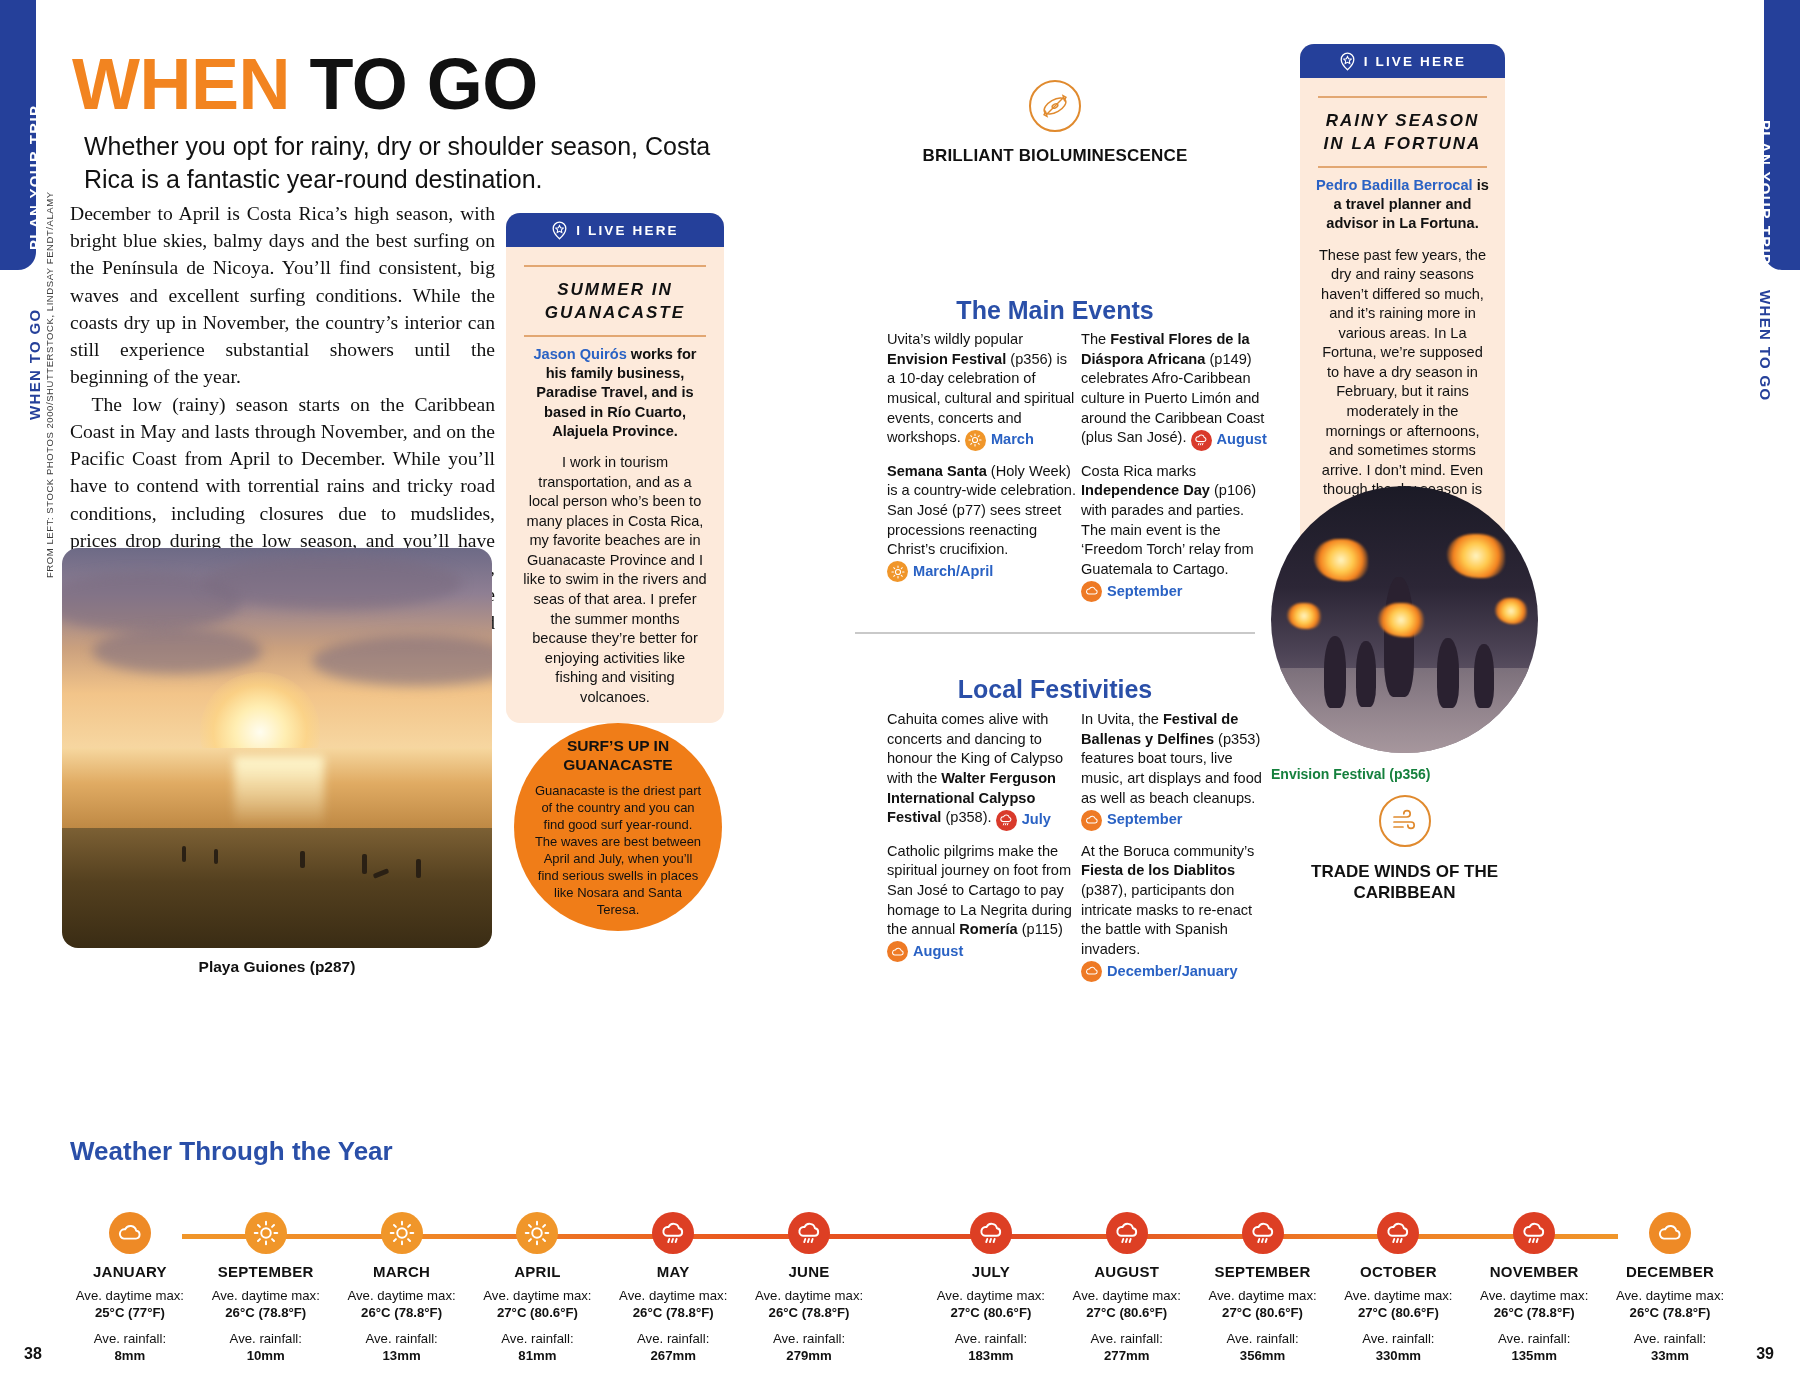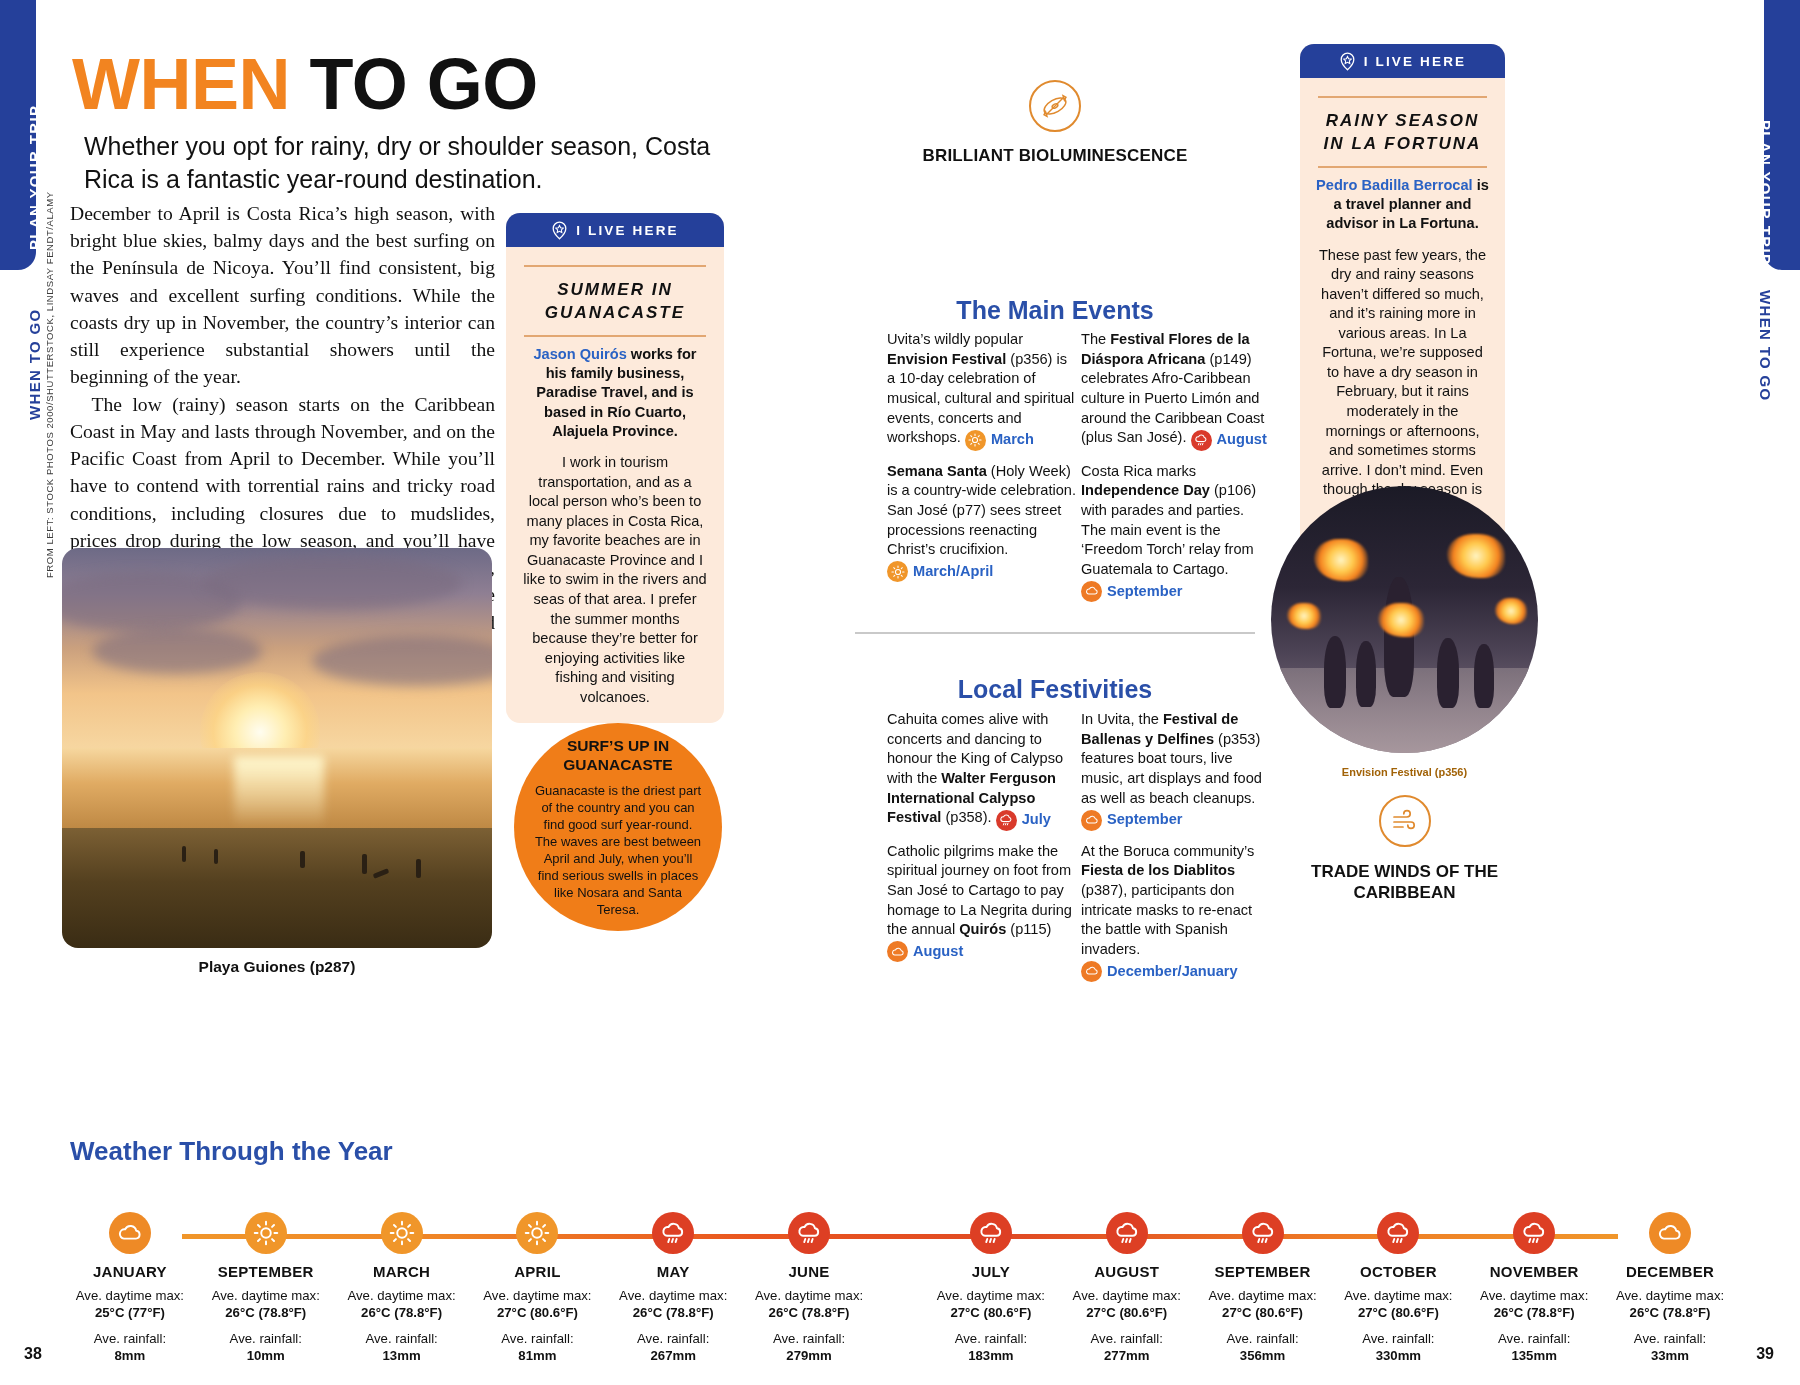--- a/index.html
+++ b/index.html
@@ -171,22 +171,22 @@
   }
   .env-photo .perf {
     position:absolute; border-radius:46% 46% 30% 30%;
     background:#2a2130;
   }
   .env-photo .water {
     position:absolute; left:0; right:0; bottom:0; height:32%;
     background:linear-gradient(180deg,rgba(130,118,128,.85),rgba(168,152,158,.95));
   }
   .env-caption {
-    position:absolute; left:1271px; top:766px; width:267px; text-align:center;
-    font-size:11px; font-weight:700; color:#a16207;
+    position:absolute; left:1271px; top:766px; width:267px; 
+    font-size:14px; font-weight:700; color:#15803d;
   }
   .trade {
     position:absolute; left:1272px; top:795px; width:265px; text-align:center;
   }
   .trade h3 { font-size:17px; font-weight:800; line-height:1.25; color:#111; }
   .trade p  { font-size:14.6px; line-height:1.34; color:#111; margin-top:10px; }
 
   
   .wt-title {
     position:absolute; left:70px; top:1136px;
@@ -374,21 +374,21 @@
                 <path d="M6.6 14.6h10.6a3.5 3.5 0 0 0 .3-6.95 5.1 5.1 0 0 0-9.65-1.15 3.7 3.7 0 0 0-1.25 8.1z" fill="none" stroke="#ffffff" stroke-width="1.8" stroke-linejoin="round"></path>
                 <g stroke="#ffffff" stroke-width="1.7" stroke-linecap="round">
                   <line x1="8.6" y1="17.4" x2="7.6" y2="20.4"></line>
                   <line x1="12" y1="17.4" x2="11" y2="20.4"></line>
                   <line x1="15.4" y1="17.4" x2="14.4" y2="20.4"></line>
                 </g>
               </svg>
             </span>
             <span class="b-txt">July</span>
           </span></p>
-        <p><span>Catholic pilgrims make the spiritual journey on foot from San José to Cartago to pay homage to La Negrita during the annual </span><b>Quirós</b><span> (p115) </span><span class="mbadge">
+        <p><span>Catholic pilgrims make the spiritual journey on foot from San José to Cartago to pay homage to La Negrita during the annual </span><b>Romería</b><span> (p115) </span><span class="mbadge">
             <span class="b-ico b-cloud">
               <svg width="14" height="14" viewBox="0 0 24 24">
                 <path d="M6.4 17.2h11a3.7 3.7 0 0 0 .3-7.35 5.4 5.4 0 0 0-10.2-1.2 3.9 3.9 0 0 0-1.1 8.55z" fill="none" stroke="#ffffff" stroke-width="1.8" stroke-linejoin="round"></path>
               </svg>
             </span>
             <span class="b-txt">August</span>
           </span></p>
       </div>
     <div class="col">
         <p><span>In Uvita, the </span><b>Festival de Ballenas y Delfines</b><span> (p353) features boat tours, live music, art displays and food as well as beach cleanups. </span><span class="mbadge">

